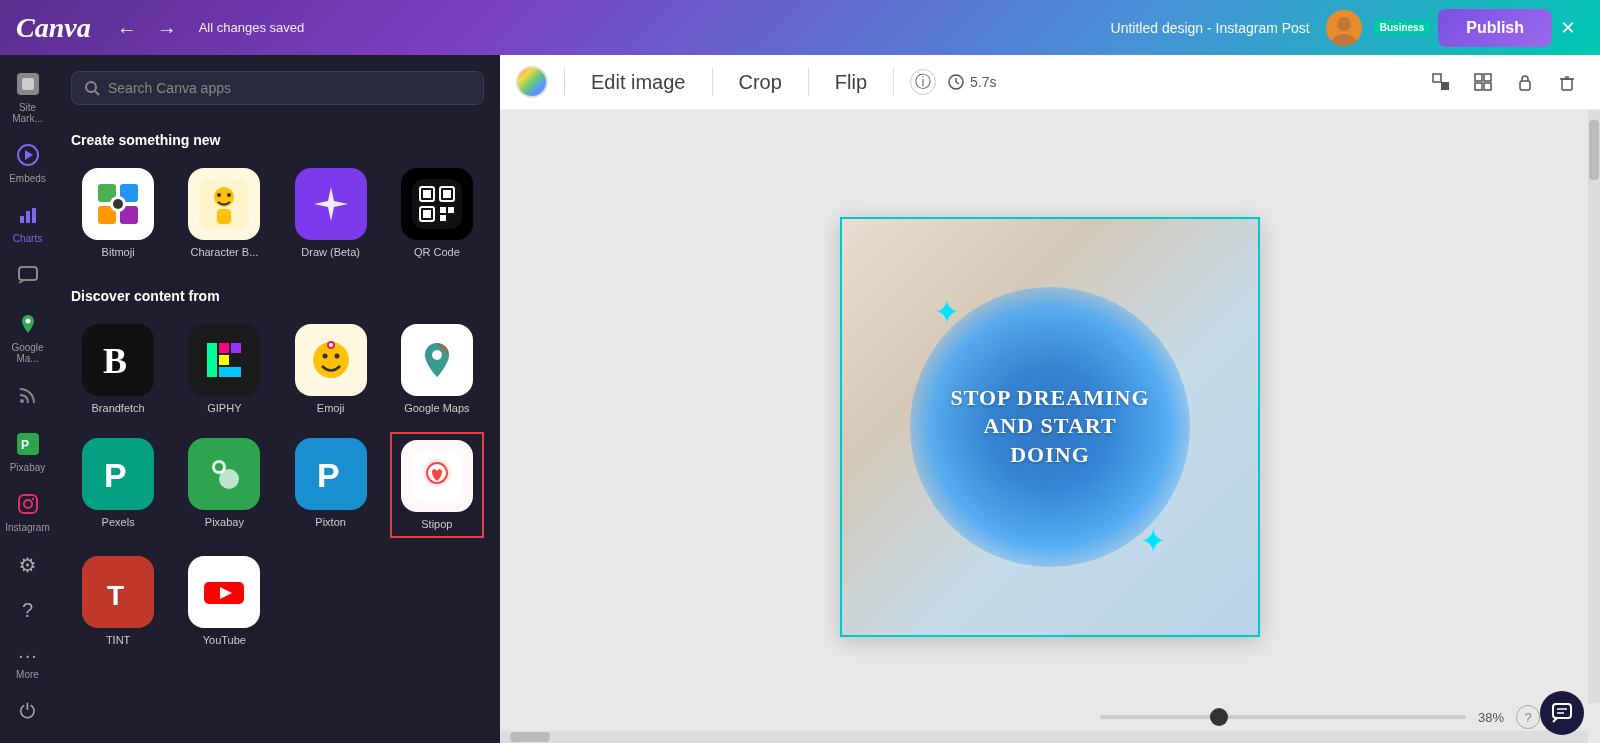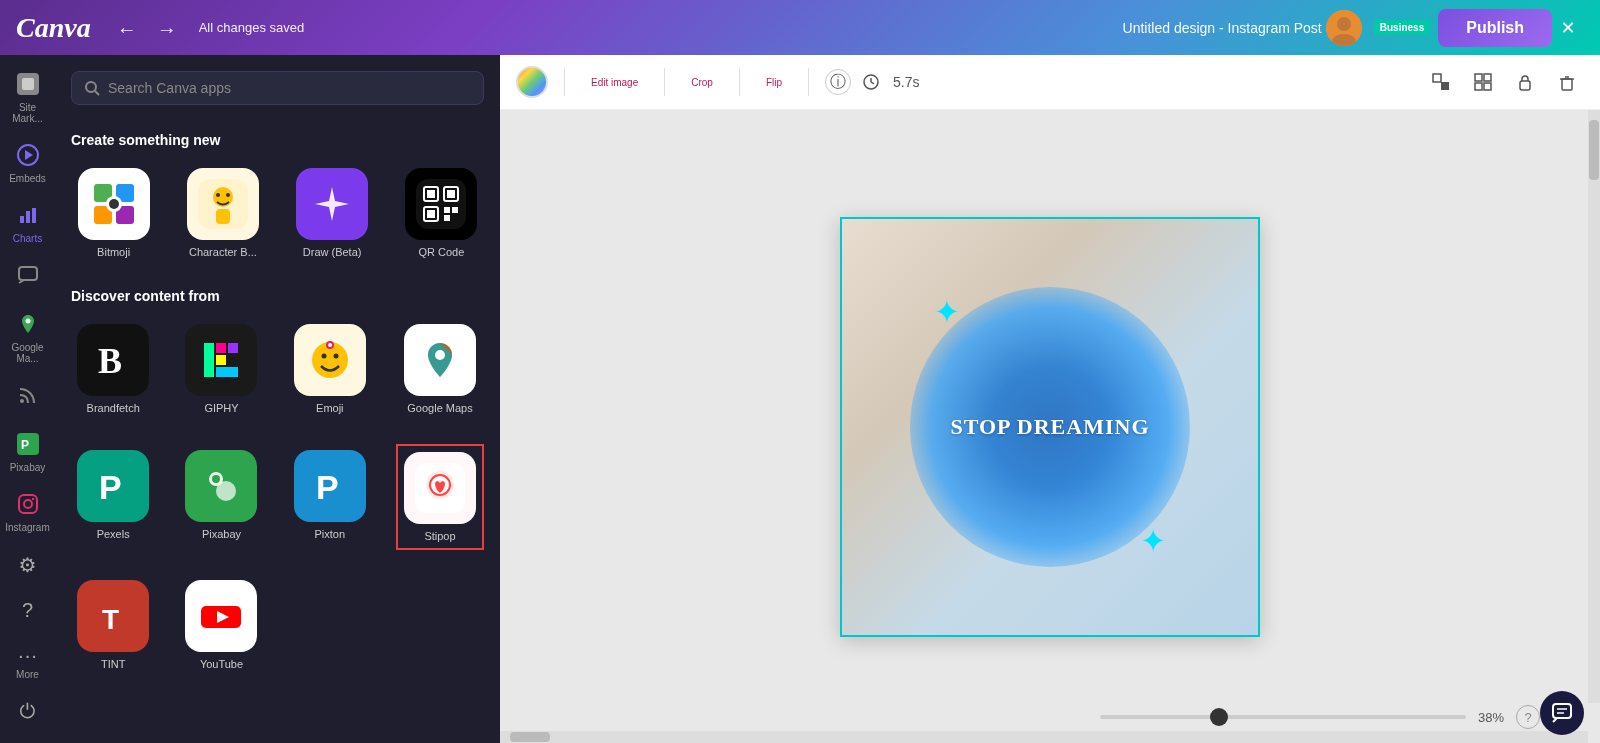--- a/index.html
+++ b/index.html
@@ -17,21 +17,21 @@
       font-family: Georgia, serif; margin-right: 20px;
     }
     .top-bar-actions { display: flex; align-items: center; gap: 8px; }
     .top-bar-btn {
       background: none; border: none; color: white; font-size: 20px; cursor: pointer;
       width: 32px; height: 32px; display: flex; align-items: center; justify-content: center;
       border-radius: 4px; opacity: 0.9;
     }
     .top-bar-saved { color: white; font-size: 13px; opacity: 0.9; margin-left: 8px; }
     .top-bar-center { flex: 1; }
-    .top-bar-title { color: white; font-size: 14px; text-align: center; margin-right: 4px; opacity: 0.95; }
+    .top-bar-title { color: white; font-size: 14px; text-align: center; margin-right: 16px; opacity: 0.95; }
     .publish-btn {
       background: #6c3fcf; color: white; border: none; border-radius: 8px;
       padding: 10px 28px; font-size: 16px; font-weight: 600; cursor: pointer;
       background: linear-gradient(135deg, #7c4fe0, #9b6aed);
     }
     .top-right-avatar {
       width: 36px; height: 36px; border-radius: 50%; background: #e88c30;
       margin-right: 12px; overflow: hidden; display: flex; align-items: center; justify-content: center;
     }
     .business-badge {
@@ -76,21 +76,21 @@
     .search-box input {
       background: none; border: none; color: white; font-size: 14px;
       flex: 1; outline: none; margin-left: 8px;
     }
     .search-box input::placeholder { color: #888; }
 
     .section-title {
       color: white; font-size: 14px; font-weight: 600; margin-bottom: 14px;
     }
     .app-grid {
-      display: grid; grid-template-columns: repeat(4, 1fr); gap: 24px;
+      display: grid; grid-template-columns: repeat(4, 1fr); gap: 12px;
       margin-bottom: 24px;
     }
     .app-item {
       display: flex; flex-direction: column; align-items: center; cursor: pointer;
       border-radius: 8px; padding: 6px;
     }
     .app-icon {
       width: 72px; height: 72px; border-radius: 16px; margin-bottom: 6px;
       display: flex; align-items: center; justify-content: center;
       font-size: 32px; overflow: hidden;
@@ -104,26 +104,26 @@
       background: white; display: flex; align-items: center;
       padding: 0 16px; gap: 12px; border-bottom: 1px solid #eee; z-index: 70;
     }
     .toolbar-color-swatch {
       width: 32px; height: 32px; border-radius: 50%;
       background: linear-gradient(135deg, #ff6b6b, #ffd93d, #6bcb77, #4d96ff, #c77dff);
       cursor: pointer; border: 2px solid #ddd;
     }
     .toolbar-sep { width: 1px; height: 28px; background: #ddd; margin: 0 4px; }
     .toolbar-btn {
-      background: none; border: none; cursor: pointer; color: #be185d;
-      font-size: 10px; padding: 6px 10px; border-radius: 6px;
+      background: none; border: none; cursor: pointer; color: #404040;
+      font-size: 20px; padding: 6px 10px; border-radius: 6px;
       display: flex; align-items: center; gap: 4px;
     }
     .toolbar-time {
-      display: flex; align-items: center; gap: 14px; color: #555; font-size: 14px;
+      display: flex; align-items: center; gap: 6px; color: #555; font-size: 14px;
     }
     .toolbar-right { margin-left: auto; display: flex; align-items: center; gap: 8px; }
     .toolbar-icon-btn {
       background: none; border: none; cursor: pointer; color: #555;
       font-size: 18px; width: 34px; height: 34px; border-radius: 6px;
       display: flex; align-items: center; justify-content: center;
     }
 
     
     .canvas-area {
@@ -584,20 +584,21 @@
   </div>
   <div class="canvas-scroll-h">
     <div class="scroll-thumb-h"></div>
   </div>
 
   <div class="design-canvas">
     <div class="canvas-bg-blob"></div>
     <div class="sparkle sparkle-1">✦</div>
     <div class="canvas-text">
       <div>STOP DREAMING</div>
+      <div>AND START DOING</div>
     </div>
     <div class="sparkle sparkle-2">✦</div>
   </div>
 
   <div class="zoom-bar">
     <div class="zoom-slider-track">
       <div class="zoom-slider-thumb"></div>
     </div>
     <span class="zoom-pct">38%</span>
     <div class="zoom-help">?</div>

